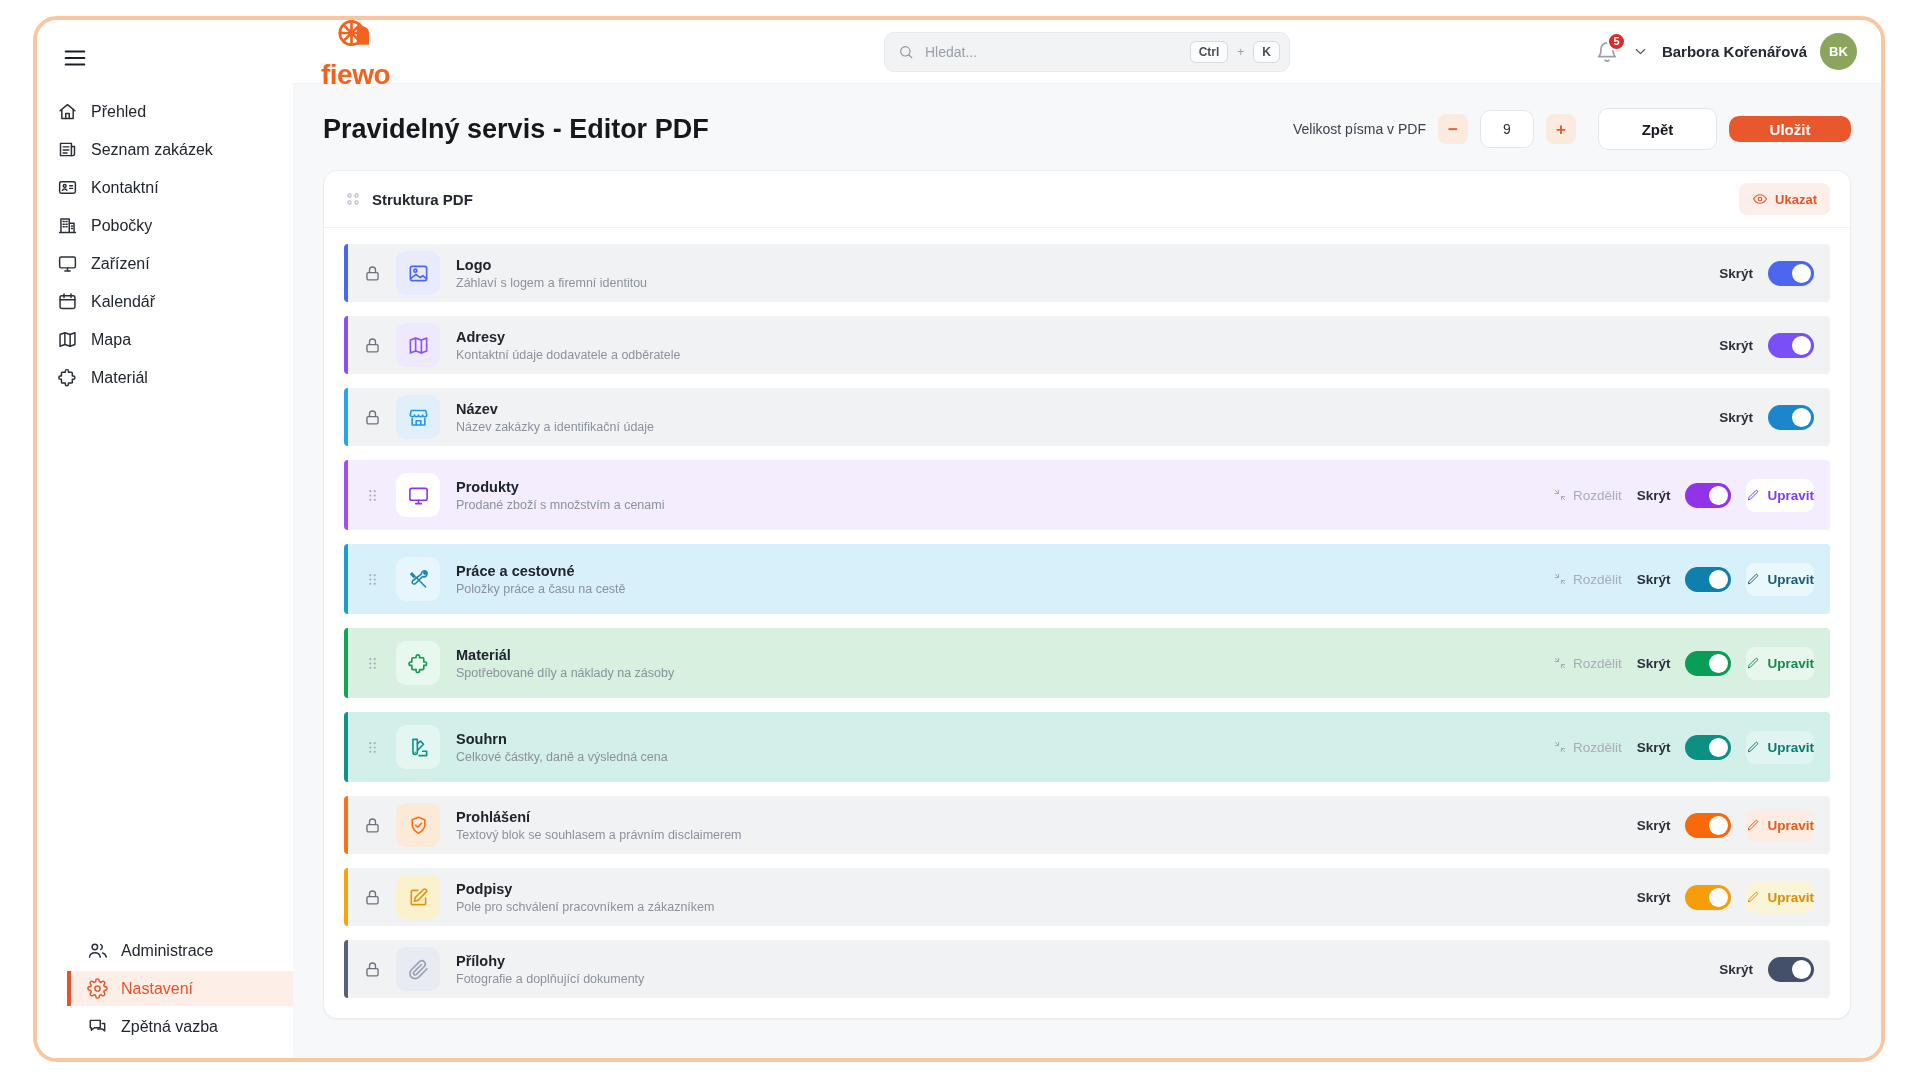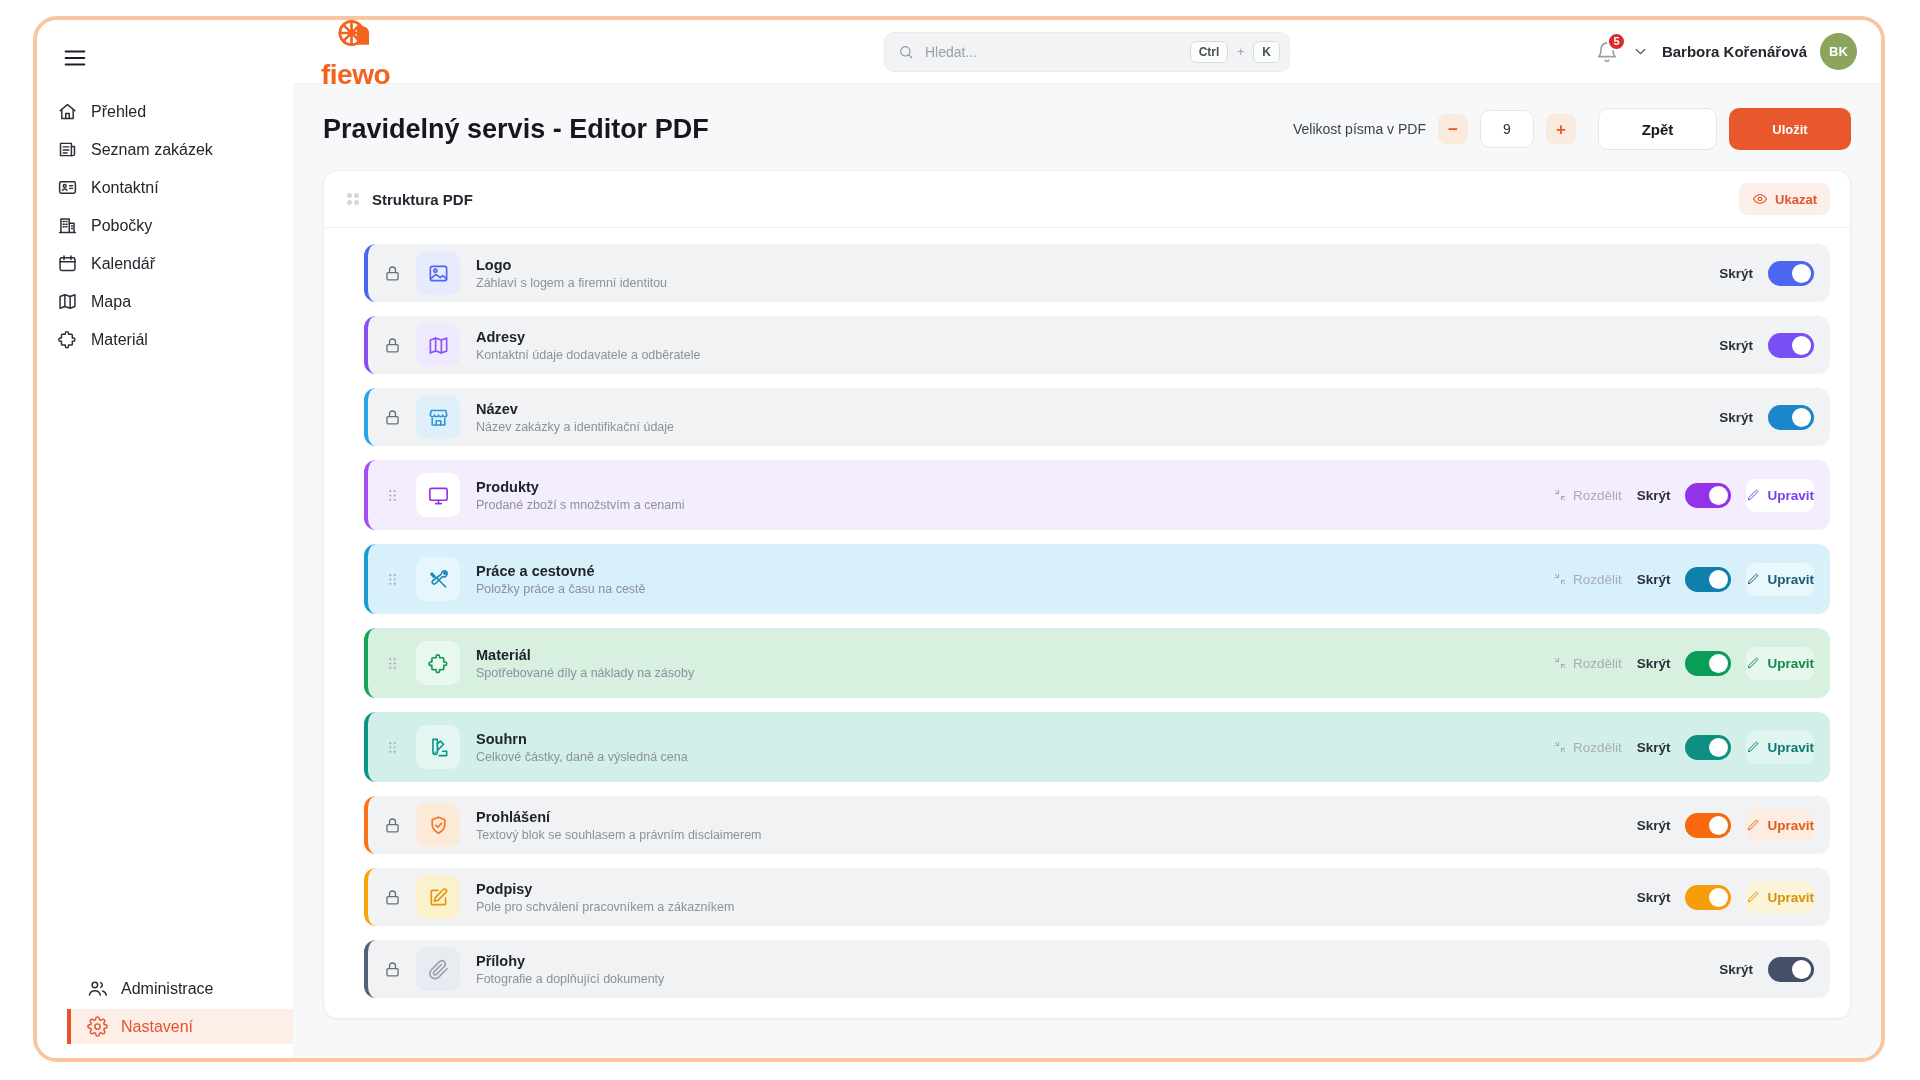--- a/index.html
+++ b/index.html
@@ -47,32 +47,32 @@
   .page-head{display:flex;align-items:center;justify-content:space-between;margin-bottom:20px;}
   h1{margin:0;font-size:27px;font-weight:800;color:#16181d;}
   .controls{display:flex;align-items:center;gap:12px;}
   .fs-label{font-size:14px;color:#3c424d;}
   .stepper{width:30px;height:30px;border:none;border-radius:8px;background:#fbeade;color:#e9582c;font-size:17px;
     font-weight:600;cursor:pointer;font-family:inherit;line-height:1;}
   .fs-input{width:54px;height:38px;border:1.5px solid #e3e6ea;border-radius:10px;text-align:center;font-size:14px;
     color:#2a2f38;background:#fff;font-family:inherit;outline:none;}
   .btn-back{width:119px;height:42px;background:#fff;border:1.5px solid #e3e6ea;border-radius:10px;font-size:15px;
     font-weight:700;color:#16181d;margin-left:10px;cursor:pointer;font-family:inherit;}
-  .btn-save{width:122px;height:42px;background:#e9582c;border:none;border-radius:10px;font-size:13px;font-weight:700;
+  .btn-save{width:122px;height:26px;background:#e9582c;border:none;border-radius:10px;font-size:15px;font-weight:700;
     color:#fff;cursor:pointer;font-family:inherit;}
   .card{background:#fff;border:1px solid #ecedef;border-radius:14px;box-shadow:0 1px 2px rgba(16,24,40,.04);}
   .card-head{display:flex;align-items:center;justify-content:space-between;padding:12px 20px;border-bottom:1px solid #f1f2f4;}
   .card-title{display:flex;align-items:center;gap:10px;font-size:15px;font-weight:700;color:#23272f;}
   .card-title .icon{width:18px;height:18px;color:#b9bec7;}
   .show-chip{display:flex;align-items:center;gap:7px;background:#fcefe9;border:none;border-radius:8px;padding:8px 13px;
     font-size:13px;font-weight:700;color:#e4532c;cursor:pointer;font-family:inherit;}
   .show-chip .icon{width:16px;height:16px;}
   .rows{display:flex;flex-direction:column;gap:14px;padding:16px 20px 20px;}
-  .row{display:flex;align-items:center;border-radius:12px;border-left:4px solid var(--accent);
-    background:var(--rowbg);padding:0 16px 0 14px;min-height:58px;margin-left:20px;}
+  .row{display:flex;align-items:center;border-radius:4px;border-left:4px solid var(--accent);
+    background:var(--rowbg);padding:0 16px 0 14px;min-height:58px;}
   .row.tall{min-height:70px;}
   .handle{width:20px;display:flex;justify-content:center;color:#697080;margin-right:14px;flex:none;}
   .handle.drag{color:#a8aeb9;cursor:grab;}
   .handle svg{width:19px;height:19px;}
   .iconbox{width:44px;height:44px;border-radius:10px;background:var(--iconbg);color:var(--iconcolor);
     display:flex;align-items:center;justify-content:center;margin-right:16px;flex:none;}
   .iconbox svg{width:23px;height:23px;}
   .rowtitle{font-size:14.5px;font-weight:700;color:#20242c;}
   .rowsub{font-size:12.5px;color:#8b919d;margin-top:3px;}
   .rowright{margin-left:auto;display:flex;align-items:center;gap:15px;}
@@ -139,20 +139,29 @@
               <path d="M14 9.5h5.5V20"></path>
               <path d="M3 20h18"></path>
               <path d="M7 7.5h1.3M10.2 7.5h1.3M7 10.5h1.3M10.2 10.5h1.3M7 13.5h1.3M10.2 13.5h1.3M16.6 12.5h1.2M16.6 15.5h1.2"></path>
             </svg>
           </span>
           <span class="side-label">Pobočky</span>
         </div>
         <div class="side-item">
           <span class="icon">
             <svg viewBox="0 0 24 24" fill="none" stroke="currentColor" stroke-width="1.7" stroke-linecap="round" stroke-linejoin="round">
+              <rect x="3" y="4.5" width="18" height="12.5" rx="1.8"></rect>
+              <path d="M9 20.5h6M12 17v3.5"></path>
+            </svg>
+          </span>
+          <span class="side-label">Zařízení</span>
+        </div>
+        <div class="side-item">
+          <span class="icon">
+            <svg viewBox="0 0 24 24" fill="none" stroke="currentColor" stroke-width="1.7" stroke-linecap="round" stroke-linejoin="round">
               <rect x="3.5" y="5.5" width="17" height="14.5" rx="2"></rect>
               <path d="M3.5 10h17M8 3.5v3.8M16 3.5v3.8"></path>
             </svg>
           </span>
           <span class="side-label">Kalendář</span>
         </div>
         <div class="side-item">
           <span class="icon">
             <svg viewBox="0 0 24 24" fill="none" stroke="currentColor" stroke-width="1.7" stroke-linecap="round" stroke-linejoin="round">
               <path d="M3.5 6.3l5.5-2 6 2 5.5-2v13.4l-5.5 2-6-2-5.5 2z"></path>
@@ -183,20 +192,29 @@
           <span class="side-label">Administrace</span>
         </div>
         <div class="side-item active">
           <span class="icon">
             <svg viewBox="0 0 24 24" fill="none" stroke="currentColor" stroke-width="1.7" stroke-linecap="round" stroke-linejoin="round">
               <circle cx="12" cy="12" r="3"></circle>
               <path d="M19.4 15a1.65 1.65 0 0 0 .33 1.82l.06.06a2 2 0 1 1-2.83 2.83l-.06-.06a1.65 1.65 0 0 0-1.82-.33 1.65 1.65 0 0 0-1 1.51V21a2 2 0 1 1-4 0v-.09a1.65 1.65 0 0 0-1-1.51 1.65 1.65 0 0 0-1.82.33l-.06.06a2 2 0 1 1-2.83-2.83l.06-.06a1.65 1.65 0 0 0 .33-1.82 1.65 1.65 0 0 0-1.51-1H3a2 2 0 1 1 0-4h.09a1.65 1.65 0 0 0 1.51-1 1.65 1.65 0 0 0-.33-1.82l-.06-.06a2 2 0 1 1 2.83-2.83l.06.06a1.65 1.65 0 0 0 1.82.33H9a1.65 1.65 0 0 0 1-1.51V3a2 2 0 1 1 4 0v.09a1.65 1.65 0 0 0 1 1.51 1.65 1.65 0 0 0 1.82-.33l.06-.06a2 2 0 1 1 2.83 2.83l-.06.06a1.65 1.65 0 0 0-.33 1.82V9a1.65 1.65 0 0 0 1.51 1H21a2 2 0 1 1 0 4h-.09a1.65 1.65 0 0 0-1.51 1z"></path>
             </svg>
           </span>
           <span class="side-label">Nastavení</span>
+        </div>
+        <div class="side-item">
+          <span class="icon">
+            <svg viewBox="0 0 24 24" fill="none" stroke="currentColor" stroke-width="1.7" stroke-linecap="round" stroke-linejoin="round">
+              <path d="M3.8 5h11.4v8.4H8.6L5 16.2v-2.8H3.8z"></path>
+              <path d="M17.4 8.6h2.8V17l-2.9-2.2h-5"></path>
+            </svg>
+          </span>
+          <span class="side-label">Zpětná vazba</span>
         </div>
       </nav>
   </aside>
 
   <div class="main">
     <header class="topbar">
       <div class="logo">
         <span class="logo-mark">
             <svg viewBox="0 0 24 24" fill="none" stroke="currentColor" stroke-width="1.7" stroke-linecap="round" stroke-linejoin="round">
               <g stroke-width="1.6">

